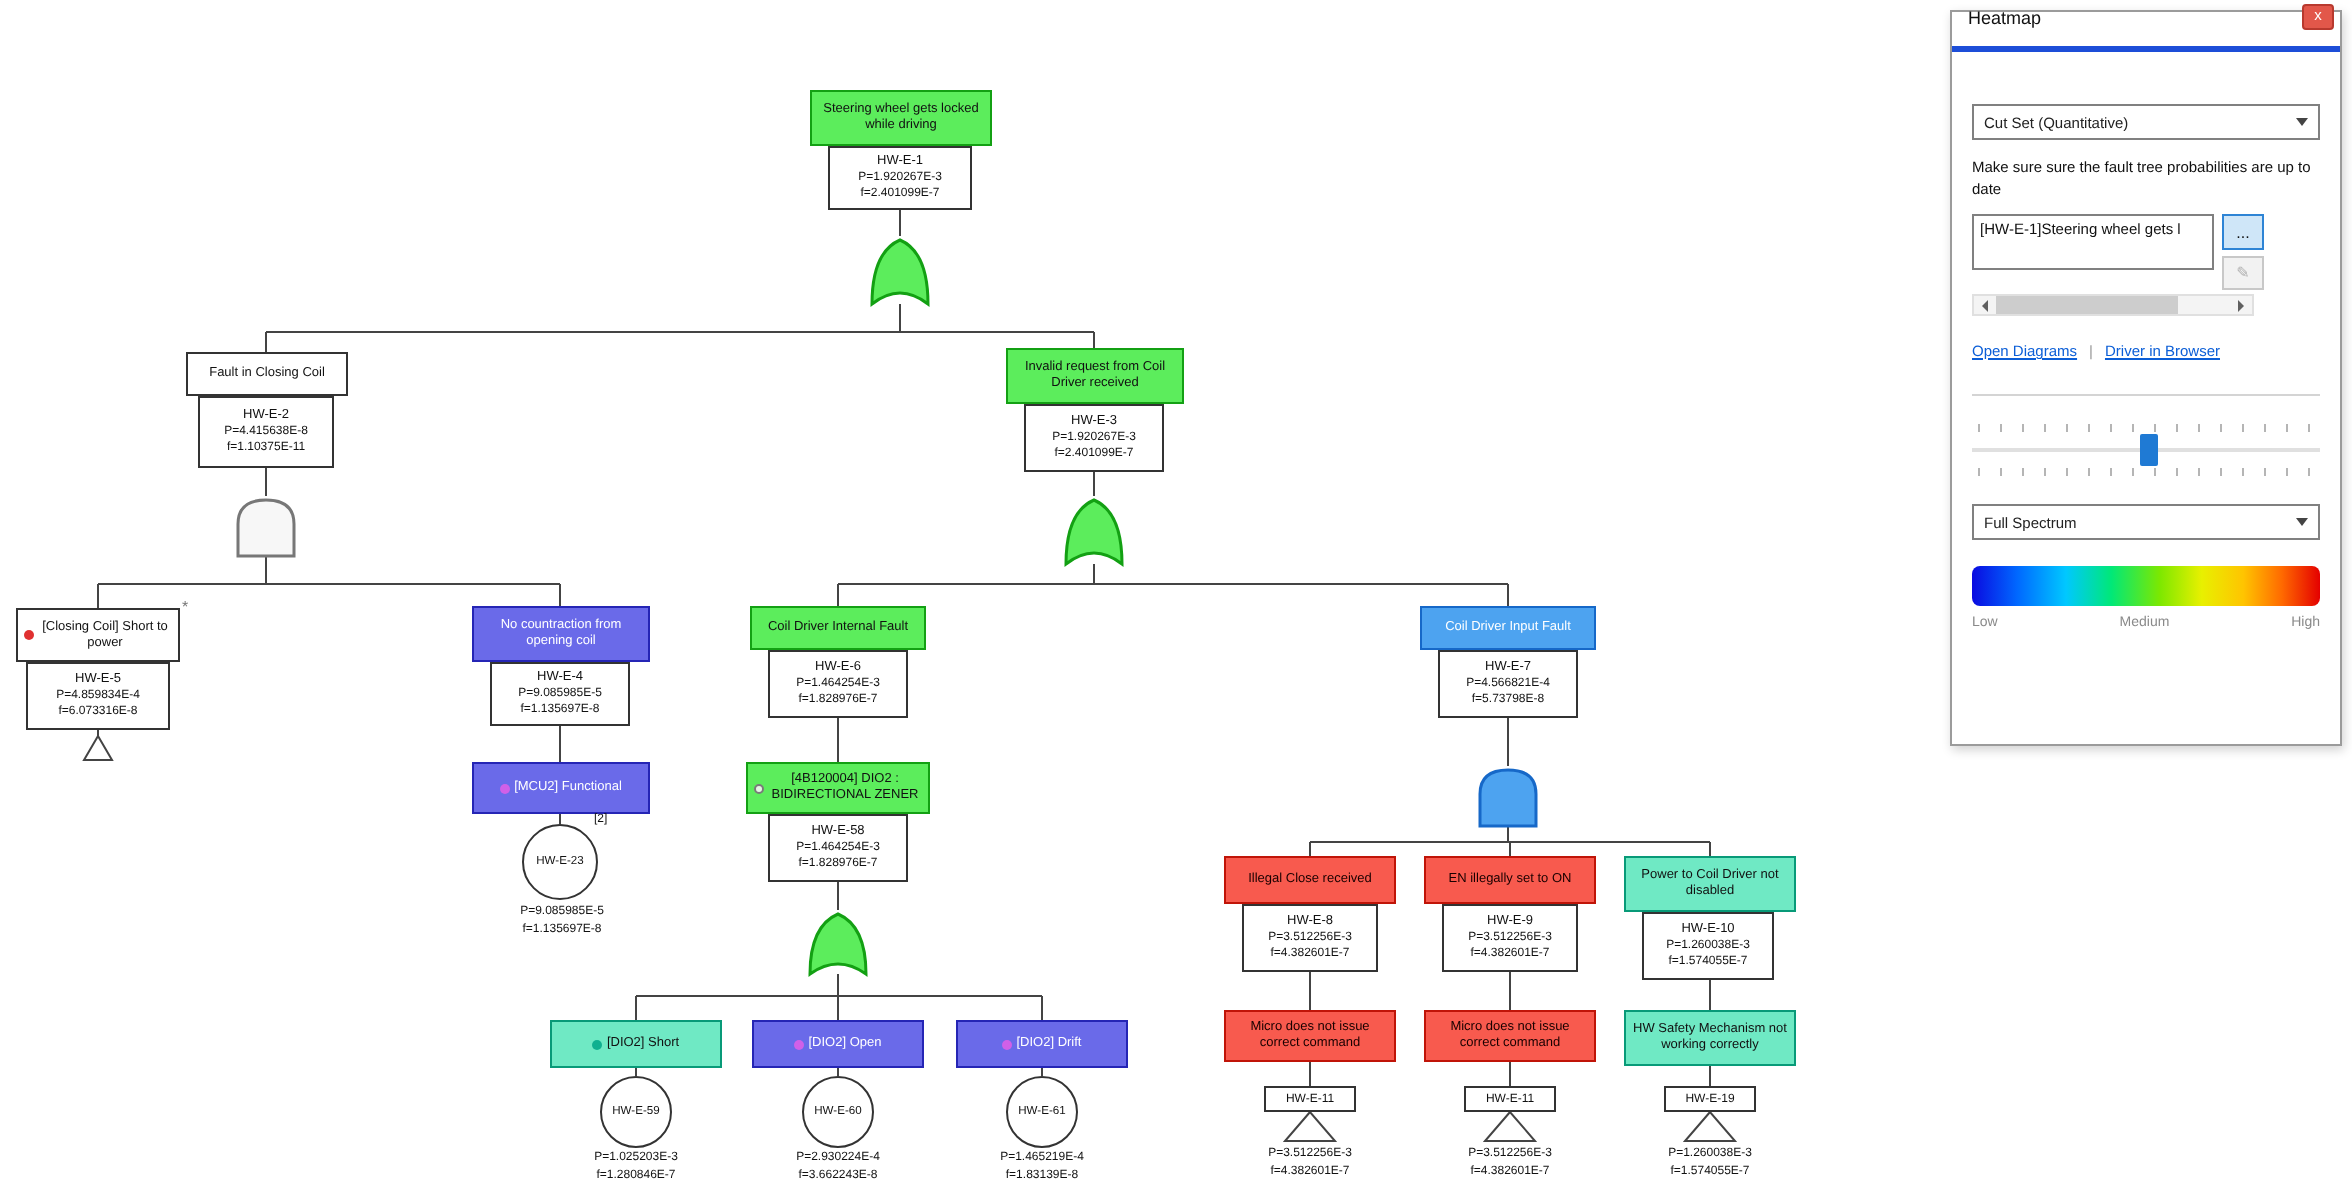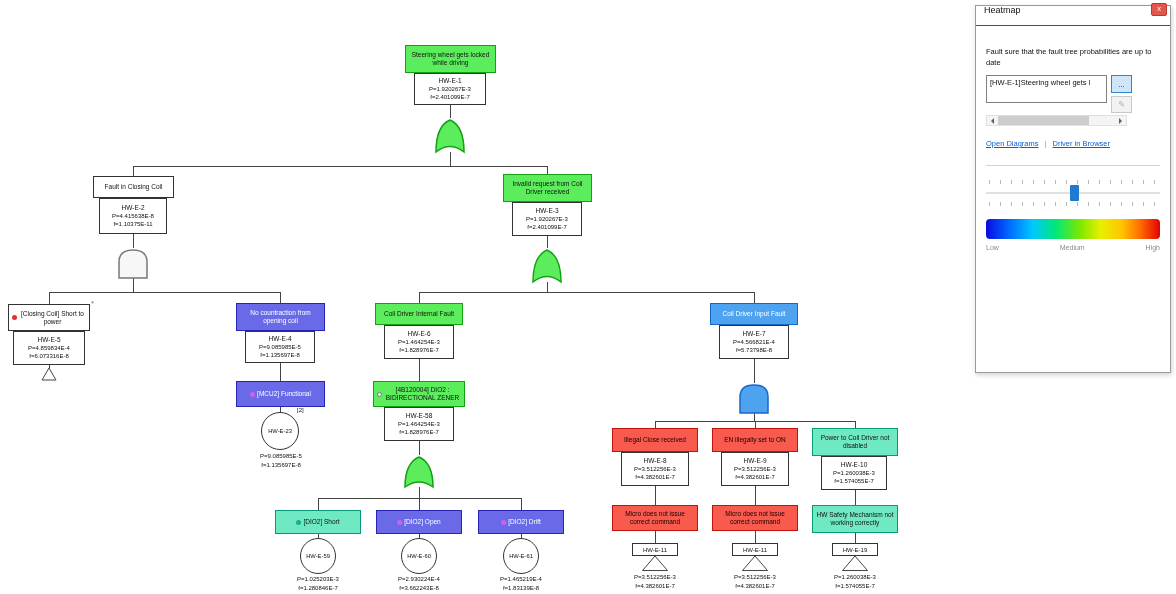--- a/index.html
+++ b/index.html
@@ -25,21 +25,21 @@
   .badge{position:absolute;font-size:6px;z-index:2}
   .marker{position:absolute;font-size:8px;color:#777;z-index:2}
   .dot{width:5px;height:5px;border-radius:50%;display:inline-block;margin-right:2px;flex:none}
   .dot-red{background:#e03030}.dot-purple{background:#d060e8}.dot-teal{background:#10b090}
   .dot-info{background:#e4f6e4;border:1px solid #7a7a7a}
   .gate,.tri,.lines{position:absolute;z-index:1}
   
   #panel{position:absolute;left:975px;top:5px;width:196px;height:368px;background:#fff;
     border:1px solid #9b9b9b;z-index:5;box-shadow:1px 2px 5px rgba(0,0,0,.18)}
   .tbar{height:20px;display:flex;align-items:center;justify-content:space-between;
-    padding:0 3px 12px 8px;border-bottom:1px solid #1d4ed8}
+    padding:0 3px 12px 8px;border-bottom:3px solid #1d4ed8}
   .ttl{font-size:9px}
   .closeb{width:16px;height:13px;background:#e2574a;border:1px solid #b8392e;color:#fff;
     font-size:7.5px;line-height:10px;text-align:center;border-radius:2px}
   .pbody{padding:12px 10px 0 10px}
   .sel{height:18px;border:1px solid #808080;background:#fff;display:flex;align-items:center;
     justify-content:space-between;padding:0 5px;font-size:7.5px;color:#222}
   .sel1{margin-top:14px}
   .chev{width:0;height:0;border-left:3.5px solid transparent;border-right:3.5px solid transparent;
     border-top:4px solid #444}
   .note{font-size:7.5px;line-height:1.4;margin-top:9px}
@@ -273,22 +273,26 @@
 
 </div>
 
 <div id="panel">
   <div class="tbar">
     <span class="ttl">Heatmap</span>
     <span class="closeb">x</span>
   </div>
   <div class="pbody">
 
-
-    <div class="note">Fault sure that the fault tree probabilities are up to date</div>
+    <div class="sel sel1">
+      <span>Cut Set (Quantitative)</span>
+      <span class="chev"></span>
+    </div>
+
+    <div class="note">Make sure sure the fault tree probabilities are up to date</div>
 
     <div class="fieldrow">
       <div class="tfield">[HW-E-1]Steering wheel gets l</div>
       <div class="btncol">
         <div class="browseb">...</div>
         <div class="editb">✎</div>
       </div>
     </div>
 
     <div class="hscroll">
@@ -312,20 +316,24 @@
     <div class="divider"></div>
 
 
     <div class="slider">
       <span class="ticks top"></span>
       <span class="strip"></span>
       <span class="thumbv"></span>
       <span class="ticks bot"></span>
     </div>
 
+    <div class="sel sel2">
+      <span>Full Spectrum</span>
+      <span class="chev"></span>
+    </div>
 
     <div class="gradient"></div>
 
     <div class="scalelabels">
       <span>Low</span>
       <span>Medium</span>
       <span>High</span>
     </div>
 
   </div>

